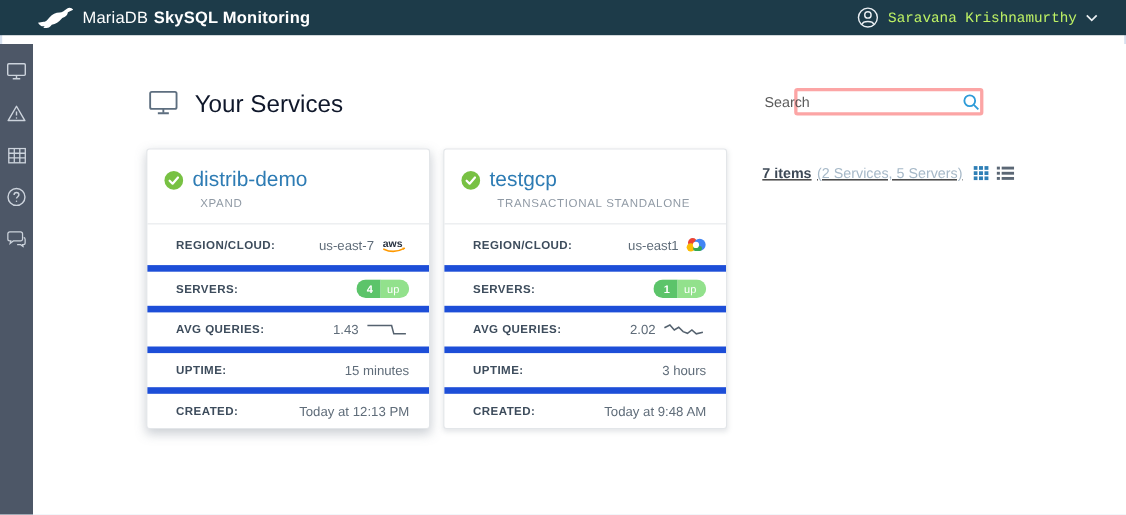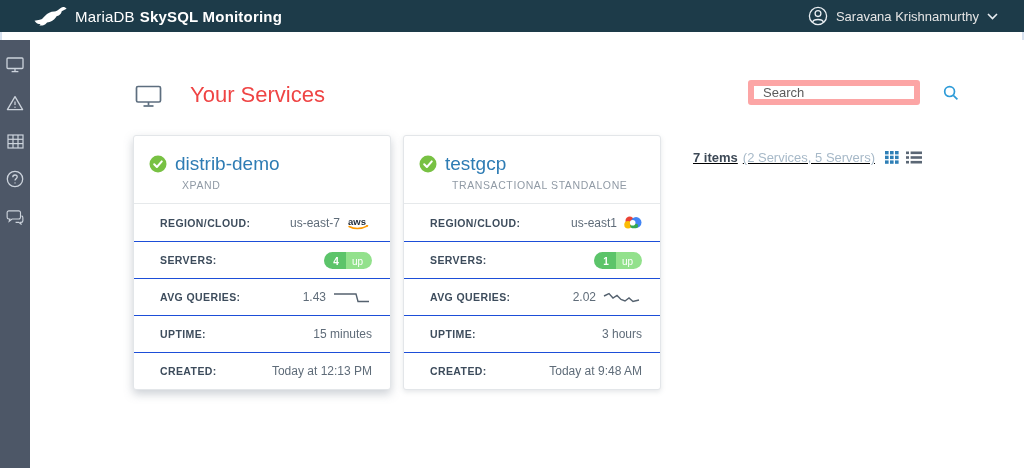--- a/index.html
+++ b/index.html
@@ -8,38 +8,38 @@
            box-shadow: inset 0 0 0 2px #d7e1ef; }
 
   
   .topbar{ position:absolute; top:0; left:0; right:0; height:32px; background:#1d3b49;
            display:flex; align-items:center; color:#fff; }
   .brand-wrap{ display:flex; align-items:center; margin-left:34px; gap:7px; }
   .brand-name{ font-size:15px; font-weight:400; letter-spacing:.2px; }
   .brand-product{ font-size:15px; font-weight:700; letter-spacing:.2px; }
   .user-wrap{ margin-left:auto; margin-right:26px; display:flex; align-items:center; gap:8px;
               cursor:pointer; }
-  .user-name{ font-size:13px; color:#e5e5e5; }
+  .user-name{ font-size:13px; color:#bef264;font-family:Liberation Mono, monospace; }
 
   
   .sidebar{ position:absolute; top:40px; left:0; bottom:0; width:30px; background:#4d5767;
             display:flex; flex-direction:column; align-items:center; padding-top:16px; gap:20px; }
   .side-item{ width:18px; height:18px; display:flex; align-items:center; justify-content:center;
               cursor:pointer; }
 
   
   .main{ position:absolute; top:40px; left:30px; right:0; bottom:0; background:#fff; }
 
-  .heading{ position:absolute; left:105px; top:42px; display:flex; align-items:flex-end; gap:28px;
-            color:#ef4444; }
+  .heading{ position:absolute; left:105px; top:42px; display:flex; align-items:flex-start; gap:15px;
+            color:#0f172a; }
   .heading-title{ font-size:22px; font-weight:400; }
 
-  .search-wrap{ position:absolute; left:718px; top:40px; width:172px; height:25px;
-                border:6px solid #fca5a5; border-radius:3px; background:#fff;
-                display:flex; align-items:center; }
+  .search-wrap{ position:absolute; left:692px; top:40px; width:172px; height:25px;
+                border:3px solid #fca5a5; border-radius:3px; background:#fff;
+                display:flex; align-items:center;justify-content:flex-end; }
   .search-input{ flex:1; border:none; outline:none; font-size:13px; color:#333;
                  padding:0 4px 0 9px; font-family:"Liberation Sans", sans-serif; background:transparent; }
   .search-input::placeholder{ color:#4a4a4a; opacity:.9; }
   .search-btn{ width:24px; height:23px; display:flex; align-items:center; justify-content:center;
                background:transparent; border:none; cursor:pointer; }
 
   .items-row{ position:absolute; left:640px; top:110px; width:252px; display:flex;
               justify-content:flex-end; align-items:center; gap:5px; font-size:13px;text-decoration:underline; }
   .items-count{ color:#3d4956; font-weight:700; }
   .items-breakdown{ color:#a7b9c8; }
@@ -52,21 +52,21 @@
   .card.shadow-strong{ box-shadow:0 4px 10px rgba(110,120,135,.35); }
   .card.shadow-soft{ box-shadow:0 2px 5px rgba(110,120,135,.18); }
 
   .card-header{ padding:17px 16px 10px 15px; border-bottom:1px solid #e6e9eb; }
   .card-title-row{ display:flex; align-items:center; gap:8px; }
   .card-title{ font-size:19px; color:#2e7cb4; font-weight:500; }
   .card-type{ margin:4px 0 2px 33px; font-size:10.5px; color:#909aa5; letter-spacing:.6px; }
 
   .card-row{ display:flex; align-items:center; justify-content:space-between;
              height:37px; padding:0 18px 0 26px; }
-  .card-row + .card-row{ border-top:1px solid #1d4ed8; }
+  .card-row + .card-row{ border-top:6px solid #1d4ed8; }
   .row-label{ font-size:10.5px; font-weight:700; color:#3d4c5c; letter-spacing:.4px; }
   .row-value{ font-size:12px; color:#5f6c79; display:flex; align-items:center; gap:6px; }
 
   .badge{ display:inline-flex; height:17px; border-radius:9px; overflow:hidden;
           font-size:10px; color:#fff; font-weight:700; }
   .badge-num{ background:#5cc46a; padding:2px 7px 0 9px; display:flex; align-items:center; }
   .badge-up{ background:#92e18c; padding:2px 9px 0 6px; display:flex; align-items:center; font-weight:400; }
 
   svg{ display:block; }
 </style>

